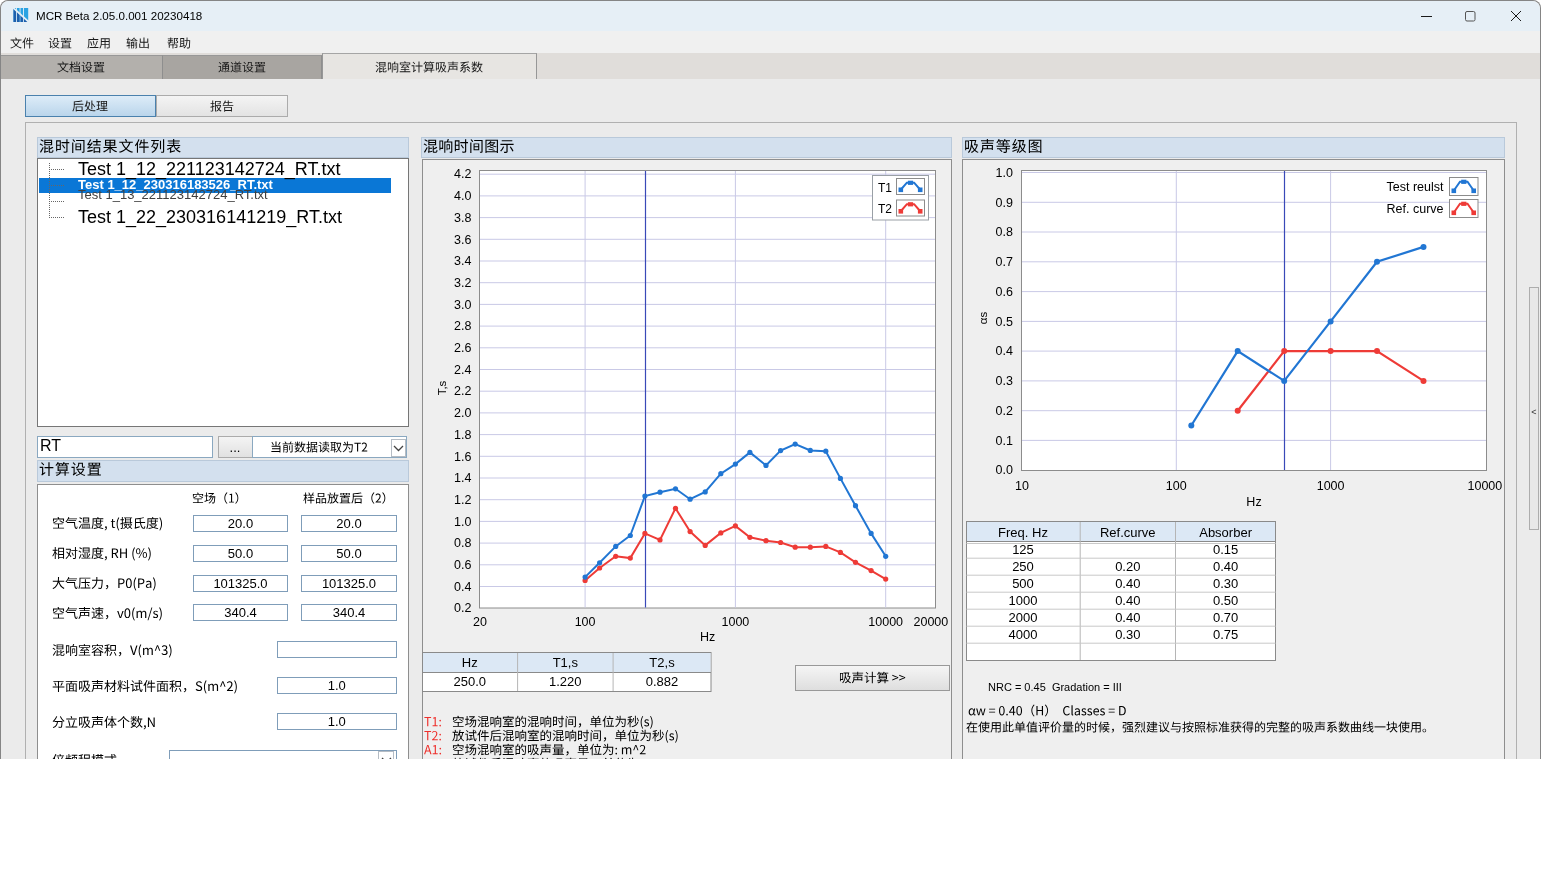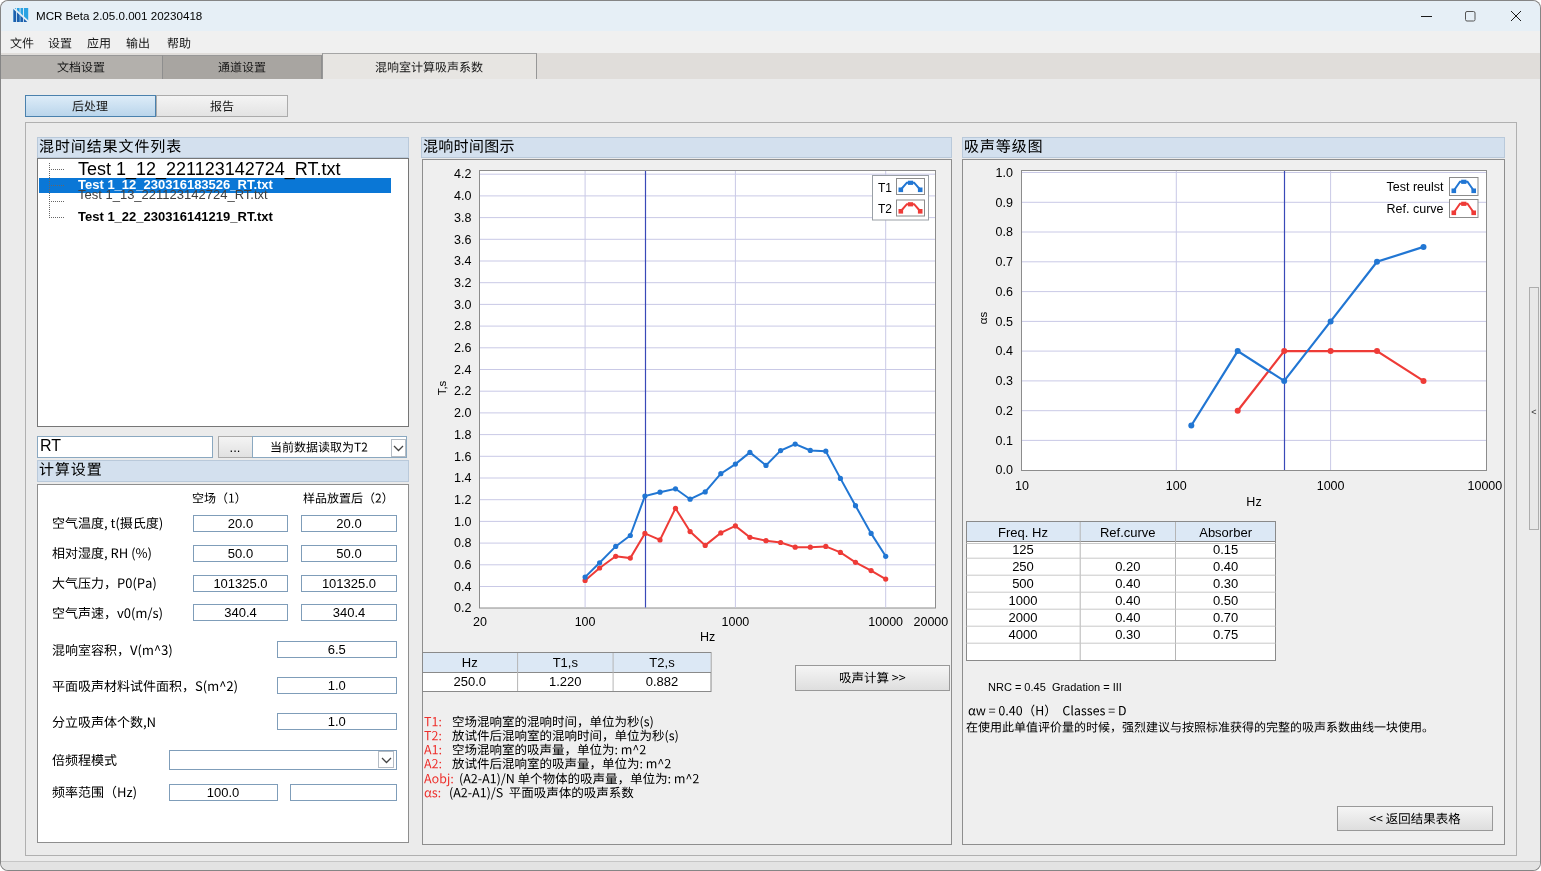--- a/index.html
+++ b/index.html
@@ -1,13 +1,13 @@
 <!DOCTYPE html>
 <html><head><meta charset="utf-8"><style>html,body{margin:0;padding:0;background:#fff}body{font-family:"Liberation Sans",sans-serif;-webkit-font-smoothing:antialiased}div{box-sizing:border-box}</style></head><body>
-<div style="position:relative;width:1541px;height:871px;overflow:hidden">
+<div style="position:relative;width:1541px;height:759px;overflow:hidden">
     <svg width="0" height="0" style="position:absolute">
       <defs>
         <path id="g6587" d="M423 823C453 774 485 707 497 666L580 693C566 734 531 799 501 847ZM50 664V590H206C265 438 344 307 447 200C337 108 202 40 36 -7C51 -25 75 -60 83 -78C250 -24 389 48 502 146C615 46 751 -28 915 -73C928 -52 950 -20 967 -4C807 36 671 107 560 201C661 304 738 432 796 590H954V664ZM504 253C410 348 336 462 284 590H711C661 455 592 344 504 253Z"></path>
         <path id="g4ef6" d="M317 341V268H604V-80H679V268H953V341H679V562H909V635H679V828H604V635H470C483 680 494 728 504 775L432 790C409 659 367 530 309 447C327 438 359 420 373 409C400 451 425 504 446 562H604V341ZM268 836C214 685 126 535 32 437C45 420 67 381 75 363C107 397 137 437 167 480V-78H239V597C277 667 311 741 339 815Z"></path>
         <path id="g8bbe" d="M122 776C175 729 242 662 273 619L324 672C292 713 225 778 171 822ZM43 526V454H184V95C184 49 153 16 134 4C148 -11 168 -42 175 -60C190 -40 217 -20 395 112C386 127 374 155 368 175L257 94V526ZM491 804V693C491 619 469 536 337 476C351 464 377 435 386 420C530 489 562 597 562 691V734H739V573C739 497 753 469 823 469C834 469 883 469 898 469C918 469 939 470 951 474C948 491 946 520 944 539C932 536 911 534 897 534C884 534 839 534 828 534C812 534 810 543 810 572V804ZM805 328C769 248 715 182 649 129C582 184 529 251 493 328ZM384 398V328H436L422 323C462 231 519 151 590 86C515 38 429 5 341 -15C355 -31 371 -61 377 -80C474 -54 566 -16 647 39C723 -17 814 -58 917 -83C926 -62 947 -32 963 -16C867 4 781 39 708 86C793 160 861 256 901 381L855 401L842 398Z"></path>
         <path id="g7f6e" d="M651 748H820V658H651ZM417 748H582V658H417ZM189 748H348V658H189ZM190 427V6H57V-50H945V6H808V427H495L509 486H922V545H520L531 603H895V802H117V603H454L446 545H68V486H436L424 427ZM262 6V68H734V6ZM262 275H734V217H262ZM262 320V376H734V320ZM262 172H734V113H262Z"></path>
         <path id="g5e94" d="M264 490C305 382 353 239 372 146L443 175C421 268 373 407 329 517ZM481 546C513 437 550 295 564 202L636 224C621 317 584 456 549 565ZM468 828C487 793 507 747 521 711H121V438C121 296 114 97 36 -45C54 -52 88 -74 102 -87C184 62 197 286 197 438V640H942V711H606C593 747 565 804 541 848ZM209 39V-33H955V39H684C776 194 850 376 898 542L819 571C781 398 704 194 607 39Z"></path>
         <path id="g7528" d="M153 770V407C153 266 143 89 32 -36C49 -45 79 -70 90 -85C167 0 201 115 216 227H467V-71H543V227H813V22C813 4 806 -2 786 -3C767 -4 699 -5 629 -2C639 -22 651 -55 655 -74C749 -75 807 -74 841 -62C875 -50 887 -27 887 22V770ZM227 698H467V537H227ZM813 698V537H543V698ZM227 466H467V298H223C226 336 227 373 227 407ZM813 466V298H543V466Z"></path>
         <path id="g8f93" d="M734 447V85H793V447ZM861 484V5C861 -6 857 -9 846 -10C833 -10 793 -10 747 -9C757 -27 765 -54 767 -71C826 -71 866 -70 890 -60C915 -49 922 -31 922 5V484ZM71 330C79 338 108 344 140 344H219V206C152 190 90 176 42 167L59 96L219 137V-79H285V154L368 176L362 239L285 221V344H365V413H285V565H219V413H132C158 483 183 566 203 652H367V720H217C225 756 231 792 236 827L166 839C162 800 157 759 150 720H47V652H137C119 569 100 501 91 475C77 430 65 398 48 393C56 376 67 344 71 330ZM659 843C593 738 469 639 348 583C366 568 386 545 397 527C424 541 451 557 477 574V532H847V581C872 566 899 551 926 537C935 557 956 581 974 596C869 641 774 698 698 783L720 816ZM506 594C562 635 615 683 659 734C710 678 765 633 826 594ZM614 406V327H477V406ZM415 466V-76H477V130H614V-1C614 -10 612 -12 604 -13C594 -13 568 -13 537 -12C546 -30 554 -57 556 -74C599 -74 630 -74 651 -63C672 -52 677 -33 677 -1V466ZM477 269H614V187H477Z"></path>
         <path id="g51fa" d="M104 341V-21H814V-78H895V341H814V54H539V404H855V750H774V477H539V839H457V477H228V749H150V404H457V54H187V341Z"></path>
@@ -344,21 +344,21 @@
         <rect x="55" y="217" width="1" height="1"></rect>
         <rect x="57" y="217" width="1" height="1"></rect>
         <rect x="59" y="217" width="1" height="1"></rect>
         <rect x="61" y="217" width="1" height="1"></rect>
         <rect x="63" y="217" width="1" height="1"></rect>
       </g>
     </svg>
     <div style="position:absolute;left:78px;top:159.6px;font-size:18px;line-height:18.7px;color:#000;font-weight:normal;white-space:pre">Test 1_12_221123142724_RT.txt</div>
     <div style="position:absolute;left:78px;top:175.6px;font-size:13px;line-height:18.7px;color:#fff;font-weight:bold;white-space:pre">Test 1_12_230316183526_RT.txt</div>
     <div style="position:absolute;left:78px;top:186px;font-size:13px;line-height:18.7px;color:#404040;font-weight:normal;white-space:pre">Test 1_13_221123142724_RT.txt</div>
-    <div style="position:absolute;left:78px;top:207.6px;font-size:13px;line-height:18.7px;color:#000;font-weight:bold;white-space:pre">Test 1_22_230316141219_RT.txt</div>
+    <div style="position:absolute;left:78px;top:207.6px;font-size:18px;line-height:18.7px;color:#000;font-weight:normal;white-space:pre">Test 1_22_230316141219_RT.txt</div>
     <div style="position:absolute;left:37px;top:435.5px;width:175.5px;height:22px;background:#fff;border:1px solid #8aa8c0;box-sizing:border-box"></div>
     <div style="position:absolute;left:40px;top:436.6px;font-size:16px;line-height:18.7px;color:#000;font-weight:normal;white-space:pre">RT</div>
     <div style="position:absolute;left:218px;top:435.5px;width:34.5px;height:22px;background:linear-gradient(#f4f4f4,#e1e1e1);border:1px solid #ababab;box-sizing:border-box"></div>
     <div style="position:absolute;left:35px;width:400px;text-align:center;top:438.6px;font-size:13px;line-height:18.7px;color:#000;font-weight:normal;white-space:pre">...</div>
     <div style="position:absolute;left:252px;top:435.5px;width:155px;height:22px;background:#fff;border:1px solid #8aa8c0;box-sizing:border-box"></div>
     <svg style="position:absolute;left:269.0px;top:434.5px;overflow:visible" width="100" height="24">
       <g fill="#000" transform="translate(1,16.56) scale(0.012000,-0.012000)">
         <use href="#g5f53" x="0"></use>
         <use href="#g524d" x="1000"></use>
         <use href="#g6570" x="2000"></use>
@@ -491,21 +491,20 @@
         <use href="#gff0c" x="5000"></use>
         <use href="#g0056" x="6000"></use>
         <use href="#g0028" x="6575"></use>
         <use href="#g006d" x="6913"></use>
         <use href="#g005e" x="7839"></use>
         <use href="#g0033" x="8394"></use>
         <use href="#g0029" x="8949"></use>
       </g>
     </svg>
     <div style="position:absolute;left:276.5px;top:641.0px;width:120.5px;height:17px;background:#fff;border:1px solid #7f9db9;box-sizing:border-box"></div>
-    <div style="position:absolute;left:136.75px;width:400px;text-align:center;top:641.1px;font-size:13px;line-height:18.7px;color:#000;font-weight:normal;white-space:pre">6.5</div>
     <svg style="position:absolute;left:51.0px;top:672.5px;overflow:visible" width="188" height="26">
       <g fill="#000" transform="translate(1,17.94) scale(0.013000,-0.013000)">
         <use href="#g5e73" x="0"></use>
         <use href="#g9762" x="1000"></use>
         <use href="#g5438" x="2000"></use>
         <use href="#g58f0" x="3000"></use>
         <use href="#g6750" x="4000"></use>
         <use href="#g6599" x="5000"></use>
         <use href="#g8bd5" x="6000"></use>
         <use href="#g4ef6" x="7000"></use>

